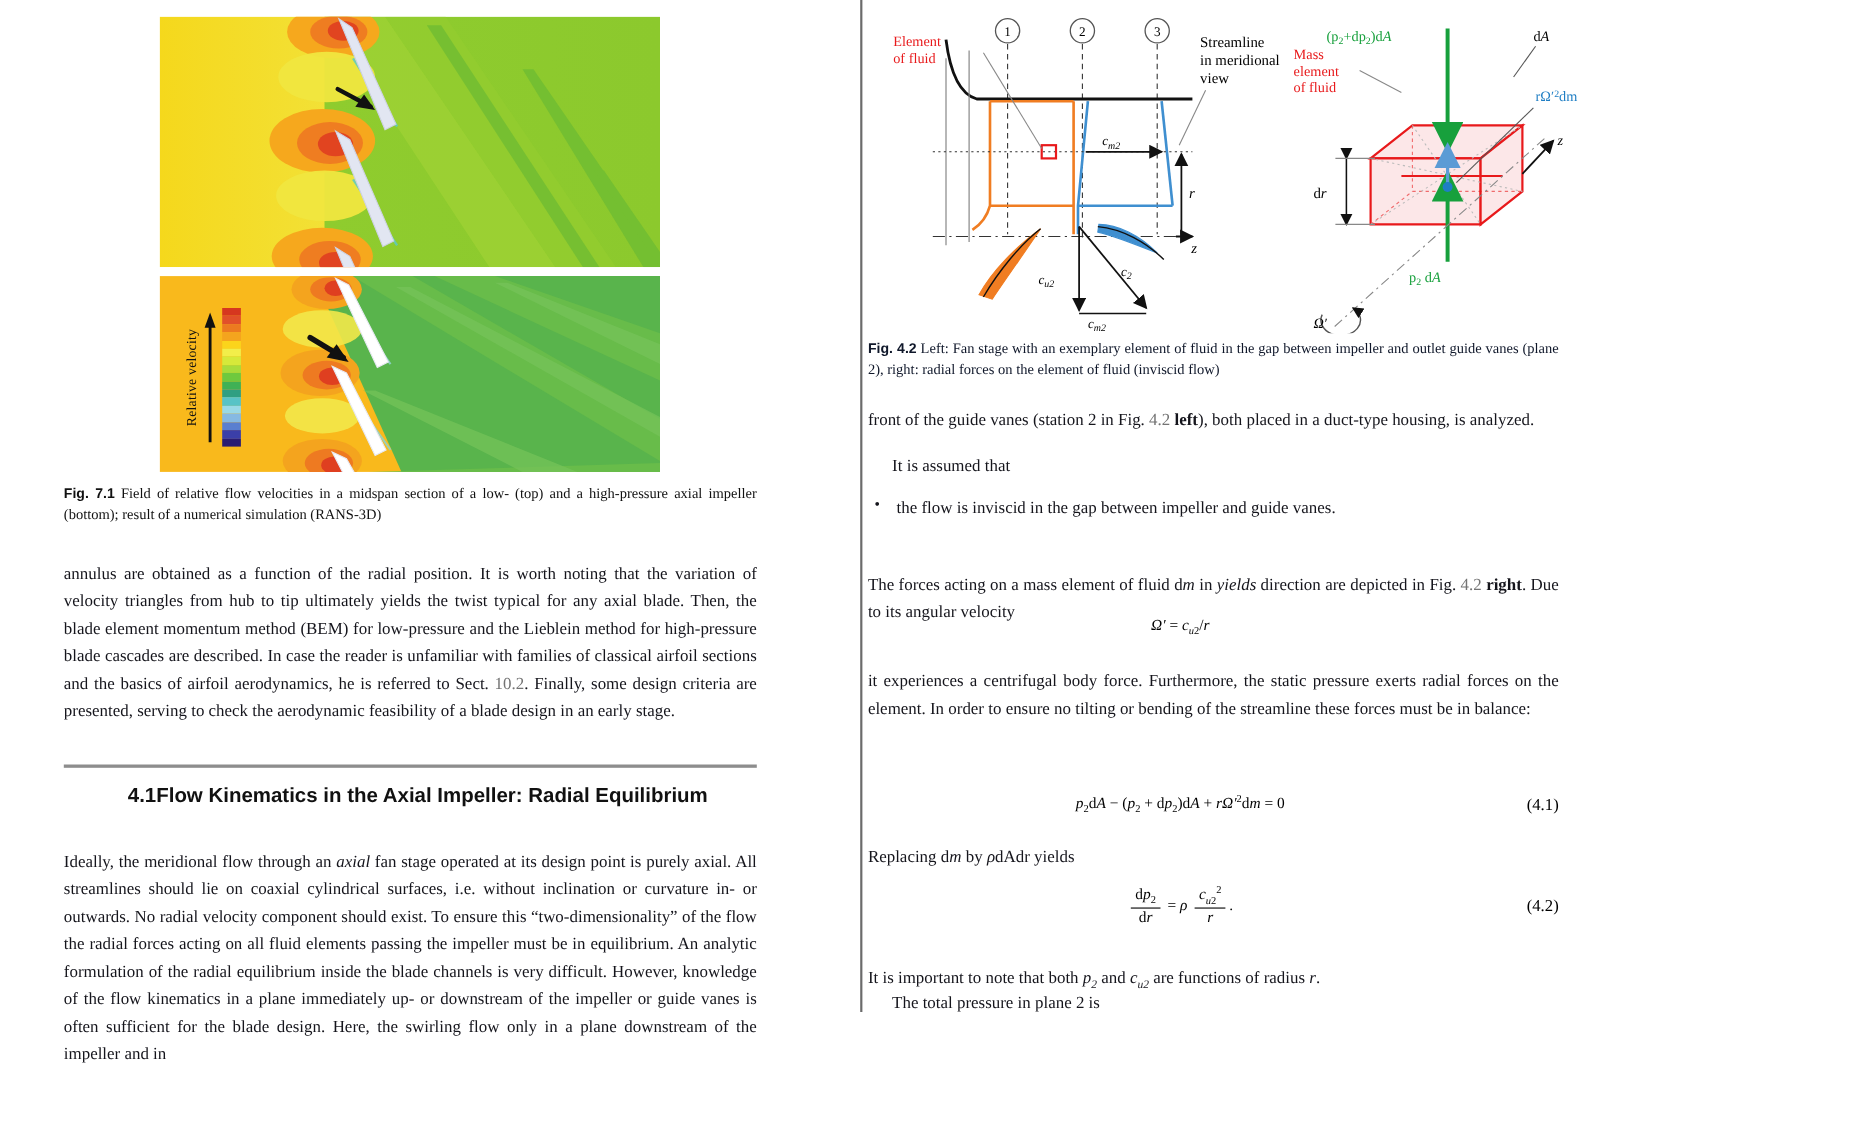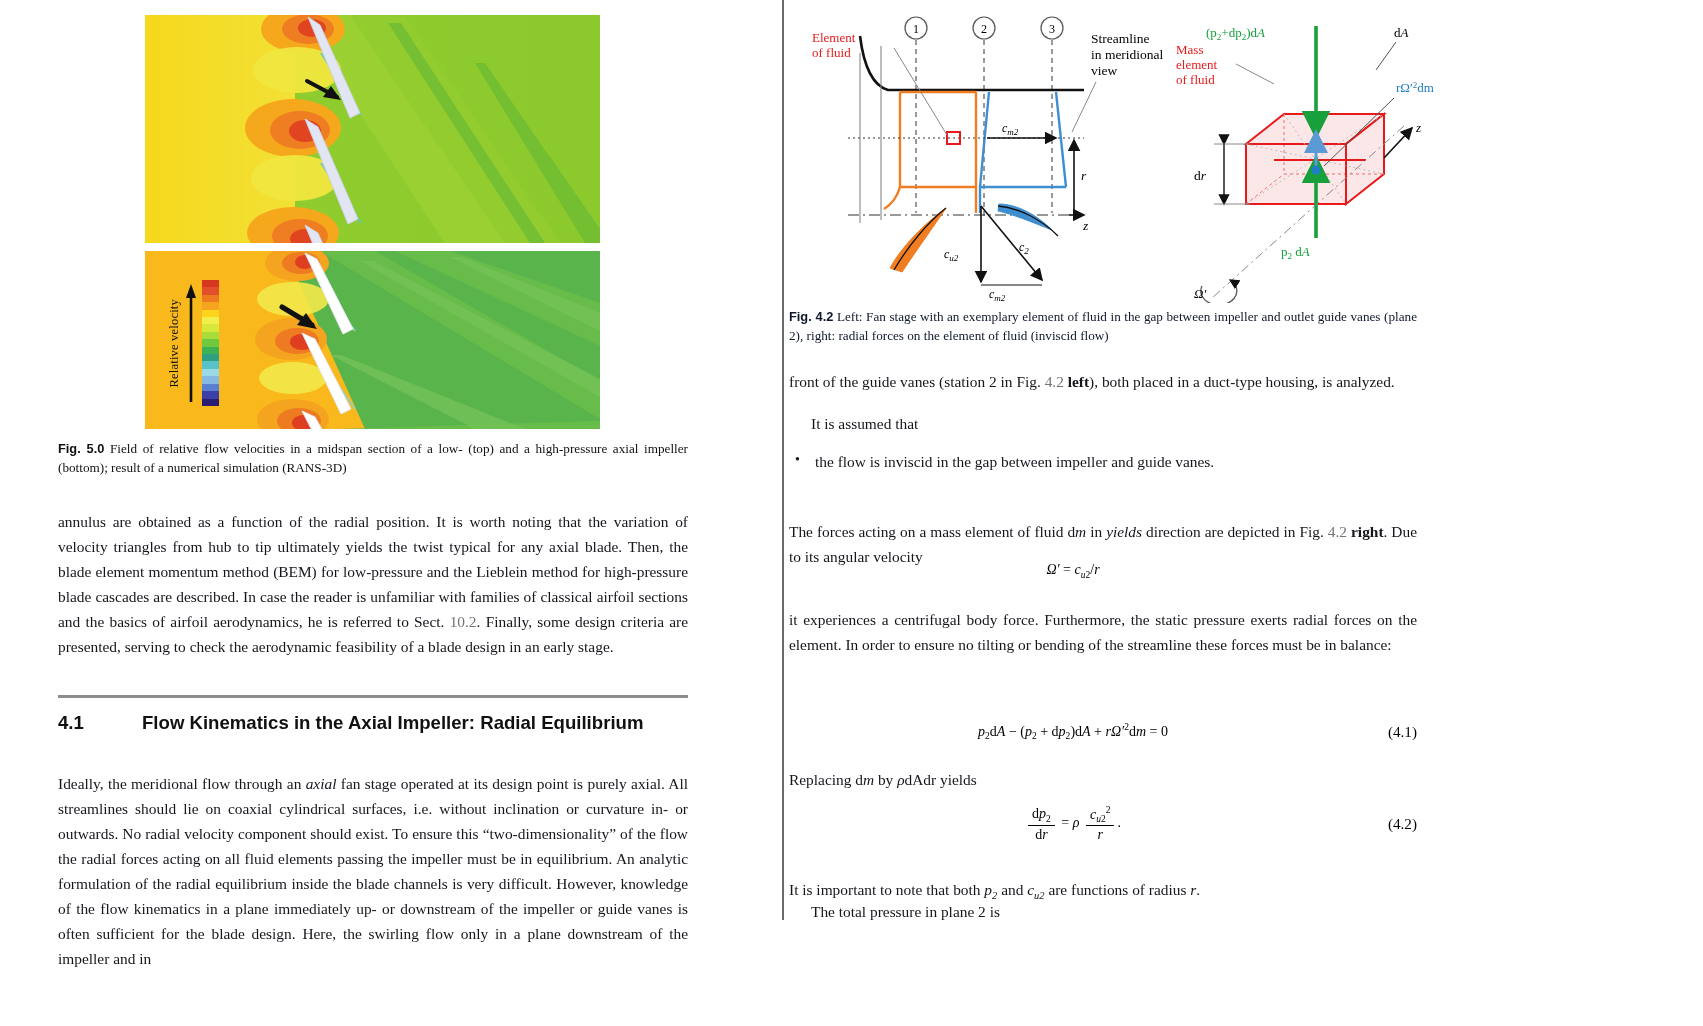--- a/index.html
+++ b/index.html
@@ -45,21 +45,21 @@
     hyphens:auto;
   }
   .para-left{position:absolute;left:58px;width:630px;}
   .p1{top:510px;}
   .rule{position:absolute;left:58px;top:695px;width:630px;height:3px;background:#8d8d8d;}
   .h-sec{
     position:absolute;left:58px;top:712px;width:630px;
     font-family:"Liberation Sans", sans-serif;font-weight:700;font-size:18.6px;
     color:#111;display:flex;
   }
-  .h-num{width:84px;flex:none;}
+  .h-num{width:84px;flex:none;text-align:right;}
   .p2{top:732px;margin-top:40px;}
 
   
   .fig42{position:absolute;left:0px;top:8px;width:660px;height:290px;}
   .fig42cap{
     position:absolute;left:5px;top:308px;width:628px;
     font-size:13.2px;line-height:1.42;text-align:justify;color:#0f172a;
   }
   .fig42cap b{font-family:"Liberation Sans", sans-serif;font-weight:700;font-size:12.8px;}
   .lnk{color:#737373;}
@@ -226,21 +226,21 @@
               <i style="background: rgb(134, 185, 226);"></i>
               <i style="background: rgb(90, 127, 208);"></i>
               <i style="background: rgb(59, 63, 168);"></i>
               <i style="background: rgb(43, 29, 114);"></i>
             </div>
         </div>
       </div>
     </div>
 
     <div class="figcap">
-      <b>Fig. 5.0</b>
+      <b>Fig. 7.1</b>
       <span>Field of relative flow velocities in a midspan section of a low- (top) and a high-pressure axial impeller (bottom); result of a numerical simulation (RANS-3D)</span>
     </div>
 
     <div class="body-text para-left p1">
       <span>annulus are obtained as a function of the radial position. It is worth noting that the variation of velocity triangles from hub to tip ultimately yields the twist typical for any axial blade. Then, the blade element momentum method (BEM) for low-pressure and the Lieblein method for high-pressure blade cascades are described. In case the reader is unfamiliar with families of classical airfoil sections and the basics of airfoil aerodynamics, he is referred to Sect. </span><span class="lnk">10.2</span><span>. Finally, some design criteria are presented, serving to check the aerodynamic feasibility of a blade design in an early stage.</span>
     </div>
 
     <div class="rule"></div>
 
     <div class="h-sec">

